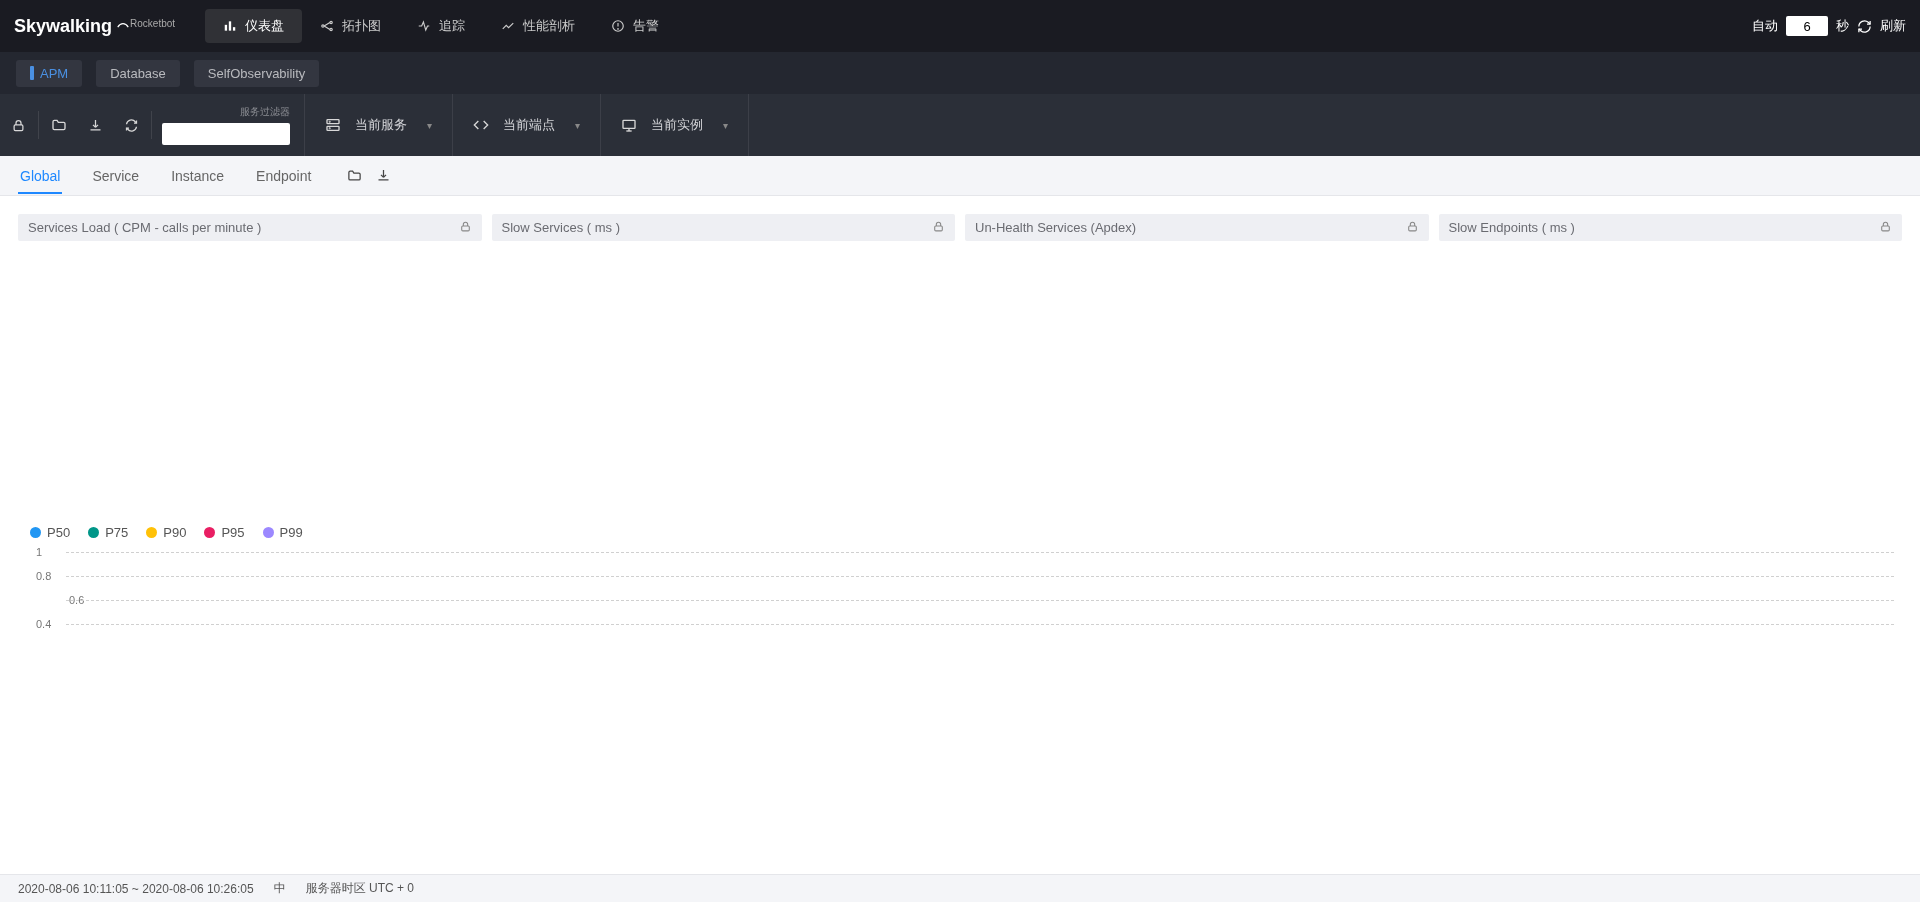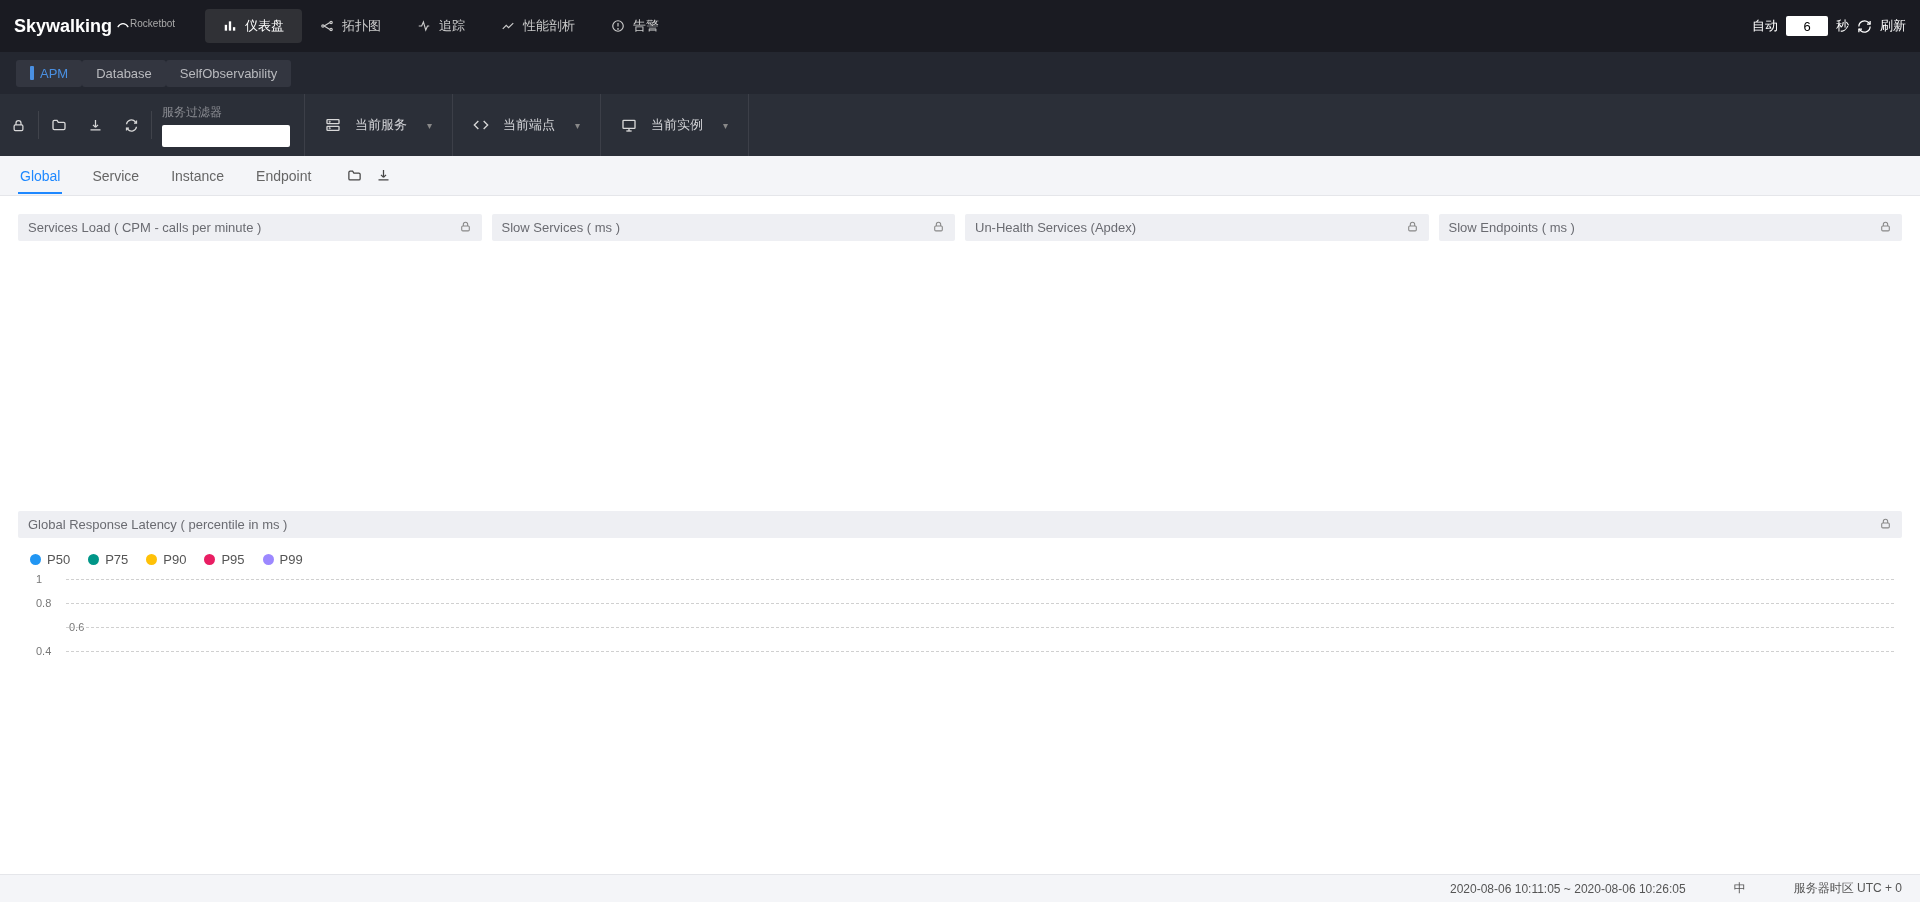--- a/index.html
+++ b/index.html
@@ -40,21 +40,21 @@
   .refresh-input {
     width:42px; height:20px;
     background:#fff; border:none; border-radius:2px;
     text-align:center; font-size:13px; color:#000;
   }
 
   
   .dashbar {
     background:#242730;
     height:42px;
-    display:flex; align-items:center; 
+    display:flex; align-items:center; gap:14px;
     padding: 0 16px;
   }
   .dashbar .chip {
     padding:6px 14px;
     background:#333640;
     border-radius:3px;
     color:#b9babe;
     cursor:pointer;
     font-size:13px;
     display:flex; align-items:center; gap:6px;
@@ -72,21 +72,21 @@
   }
   .tb-iconbtn {
     width:36px; height:62px;
     display:flex; align-items:center; justify-content:center;
     cursor:pointer;
   }
   .tb-divider { width:1px; height:28px; background:#40434b; margin:0 2px; }
   .tb-divider-tall { width:1px; height:62px; background:#3c3f48; margin:0 14px; }
 
   .filter-block { display:flex; flex-direction:column; gap:4px; margin-left:8px; }
-  .filter-label { font-size:12px; color:#8b8d93; }
+  .filter-label { font-size:10px; color:#8b8d93;text-align:right; }
   .filter-input {
     width:128px; height:22px;
     background:#fff; border:none; border-radius:2px;
     padding:0 6px; font-size:12px;
   }
 
   .selector-block { display:flex; align-items:center; gap:14px; padding:0 6px; }
   .selector-block .sel-label { color:#d4d5d9; }
   .chevron { color:#888; font-size:10px; margin-left:6px; }
 
@@ -147,23 +147,23 @@
 
   .chart-area { position:relative; height:120px; margin-left:10px; }
   .y-tick { position:absolute; left:0; font-size:11px; color:#777; transform:translateY(-50%); }
   .gridline { position:absolute; left:30px; right:0; border-top:1px dashed #d0d0d0; }
 
   
   .footer {
     height:28px;
     background:#f4f5f8;
     border-top:1px solid #e5e6ea;
-    display:flex; align-items:center; justify-content:flex-end;
+    display:flex; align-items:center; 
     padding:0 18px;
-    gap:48px;
+    gap:20px;
     color:#555; font-size:12px;
   }
 
   svg { display:block; }
 </style>
 </head>
 <body>
 
 <div class="topbar">
   <div class="logo-block">
@@ -393,29 +393,20 @@
                 <path d="M8 11V8a4 4 0 0 1 8 0v3"></path>
               </svg>
           </span>
         </div>
         <div class="card-body card-body-tall"></div>
       </div>
     </div>
 
     <div class="cards-row two">
       <div class="card">
-        <div class="card-header">
-          <span>Global Response Latency ( percentile in ms )</span>
-          <span>
-            <svg width="13" height="13" viewBox="0 0 24 24" fill="none" stroke="#888" stroke-width="2">
-                <rect x="5" y="11" width="14" height="9" rx="2"></rect>
-                <path d="M8 11V8a4 4 0 0 1 8 0v3"></path>
-              </svg>
-          </span>
-        </div>
         <div class="card-body">
           <div class="legend-row" id="legend-row">
               <div class="legend-item">
                 <span class="legend-swatch" style="background: rgb(33, 150, 243);"></span>
                 <span>P50</span>
               </div>
               <div class="legend-item">
                 <span class="legend-swatch" style="background: rgb(0, 150, 136);"></span>
                 <span>P75</span>
               </div>

